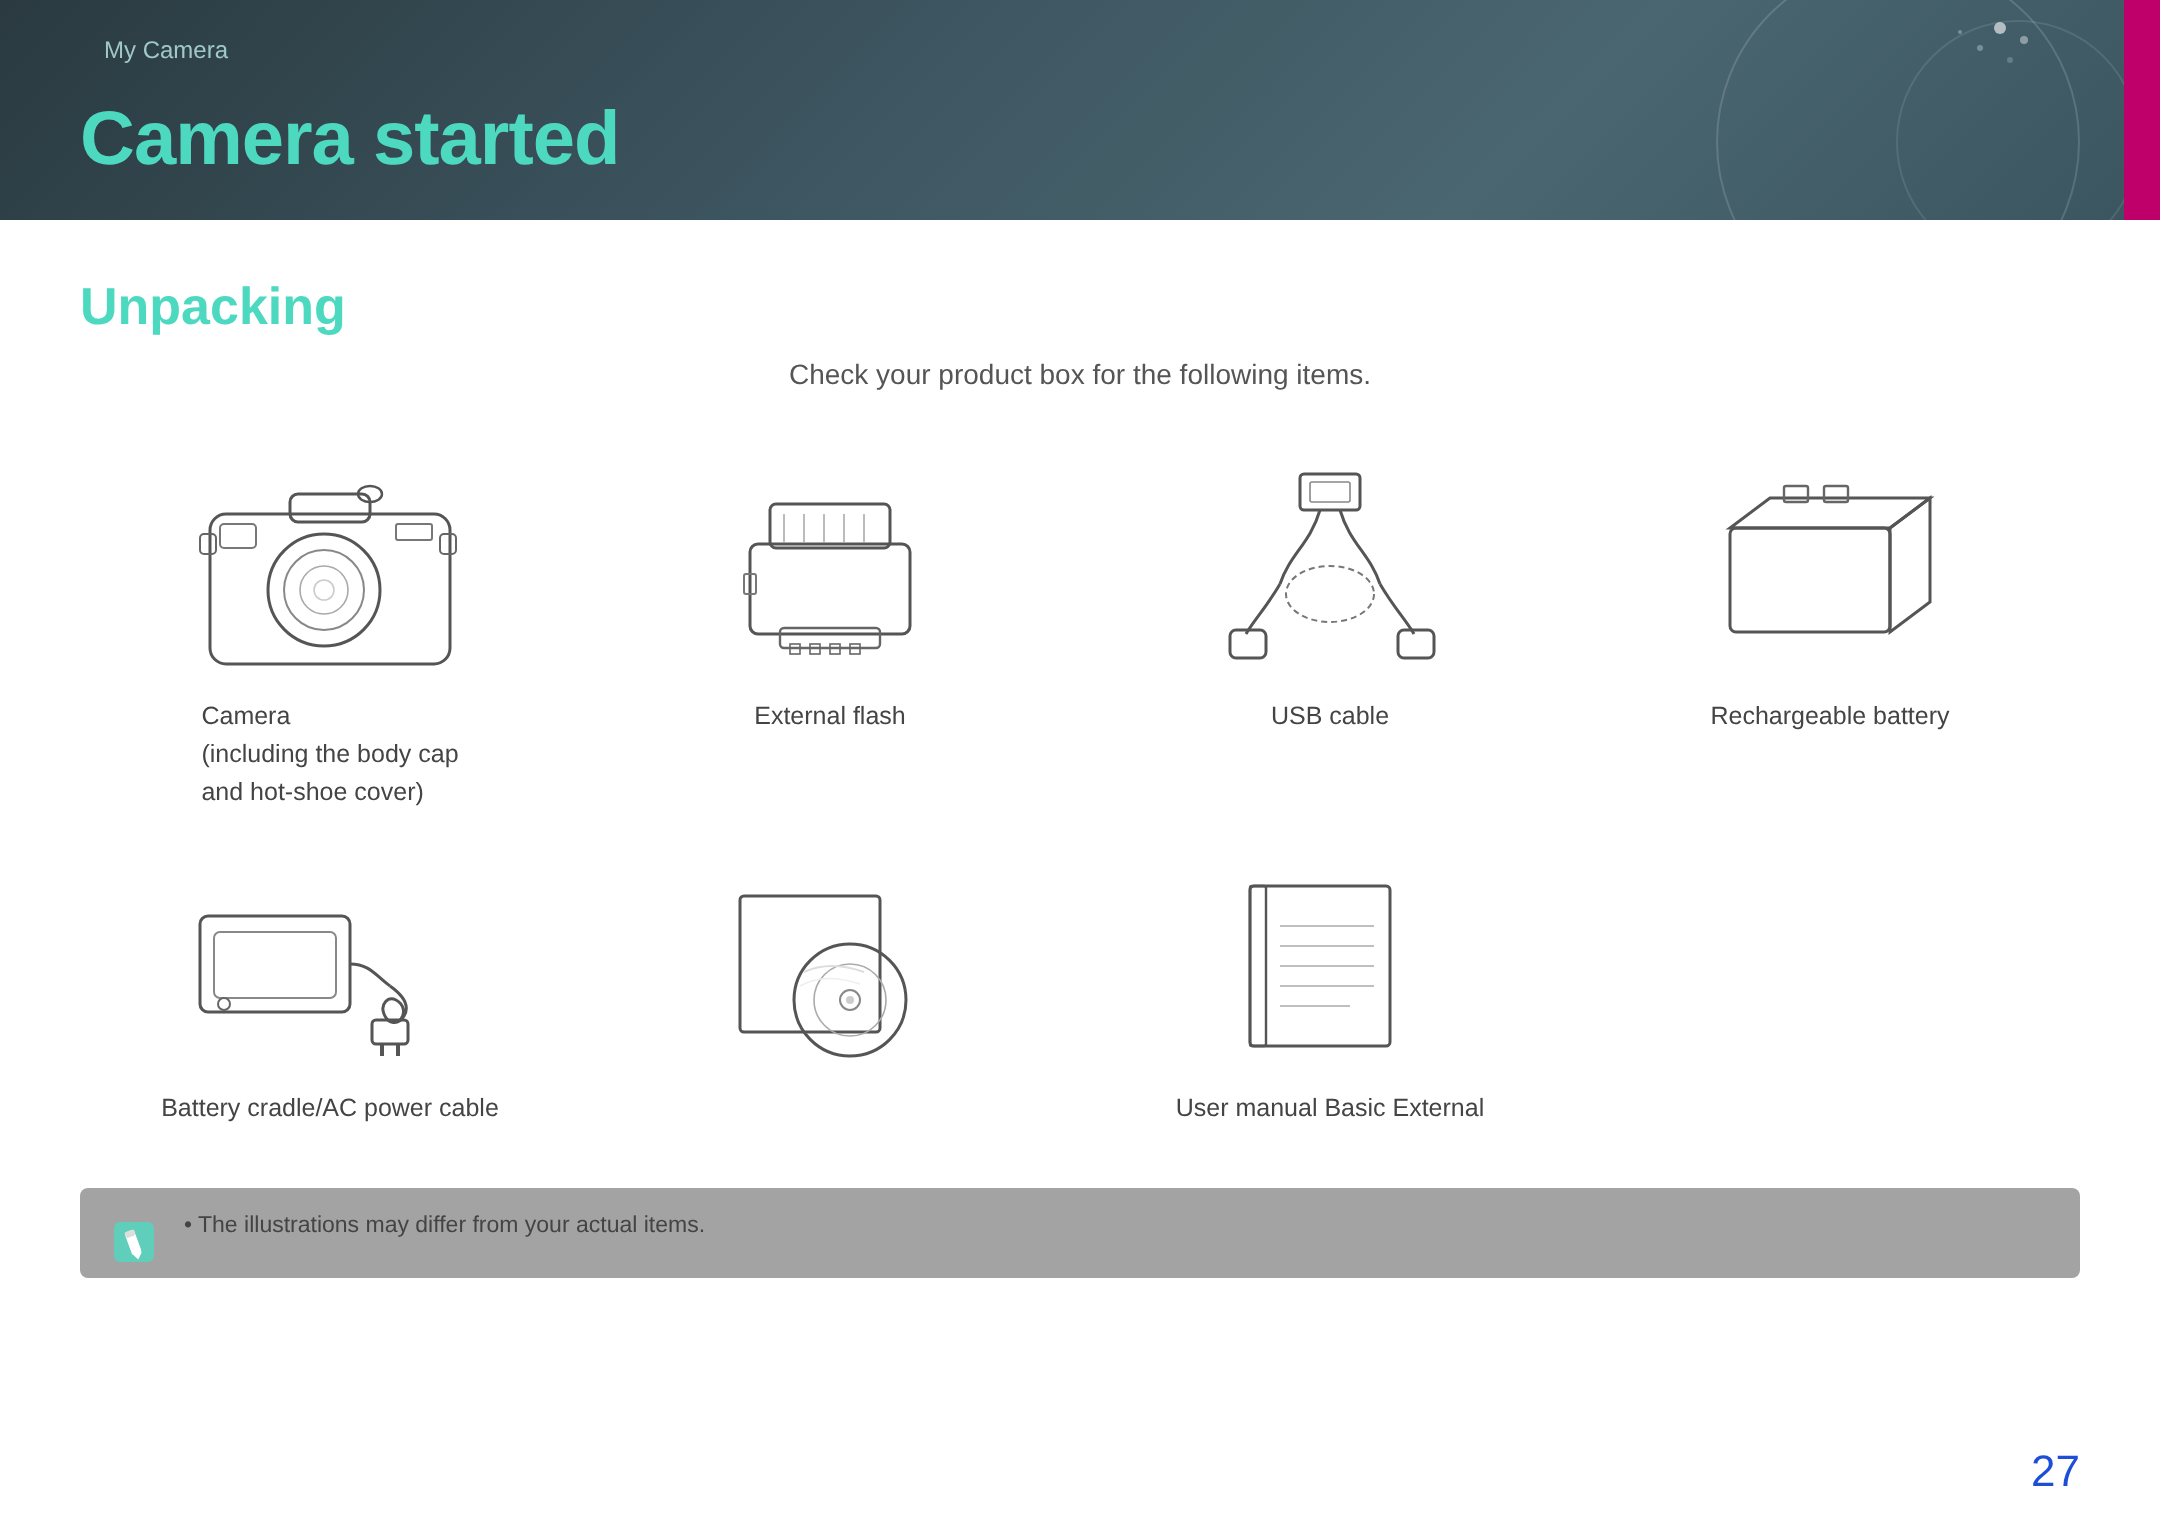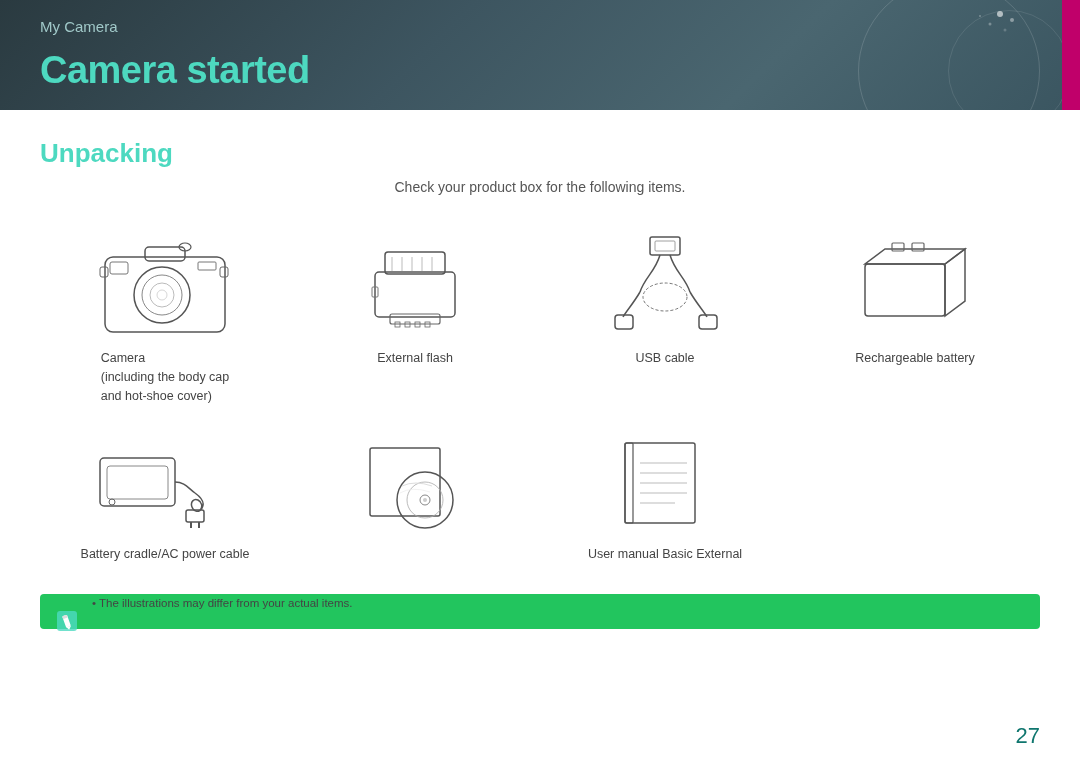--- a/index.html
+++ b/index.html
@@ -54,23 +54,23 @@
       right: 0;
       top: 0;
       width: 18px;
       height: 110px;
       background: #c0006a;
     }
 
     .header-breadcrumb {
       position: absolute;
       top: 18px;
-      left: 40px;
+      left: 52px;
       color: #a0c8c8;
-      font-size: 15px;
+      font-size: 12px;
     }
 
     .header-title {
       position: absolute;
       bottom: 18px;
       left: 40px;
       color: #4dd9c0;
       font-size: 38px;
       font-weight: 700;
       letter-spacing: -0.5px;
@@ -128,23 +128,23 @@
 
     .item-label {
       text-align: left;
       font-size: 12.5px;
       color: #444;
       line-height: 1.5;
     }
 
     
     .note-box {
-      background: #22c55e;
+      background: #a3a3a3;
       border-radius: 4px;
-      padding: 0 16px 14px 52px;
+      padding: 10px 16px 14px 52px;
       position: relative;
       margin-top: 10px;
     }
 
     .note-icon {
       position: absolute;
       left: 14px;
       top: 14px;
       width: 26px;
       height: 26px;
@@ -163,21 +163,21 @@
     .note-text p::before {
       content: '• ';
     }
 
     
     .page-number {
       position: absolute;
       bottom: 16px;
       right: 40px;
       font-size: 22px;
-      color: #0f766e;
+      color: #1d4ed8;
       font-weight: 300;
     }
 
     
     svg {
       overflow: visible;
     }
   </style>
 </head>
 <body>

